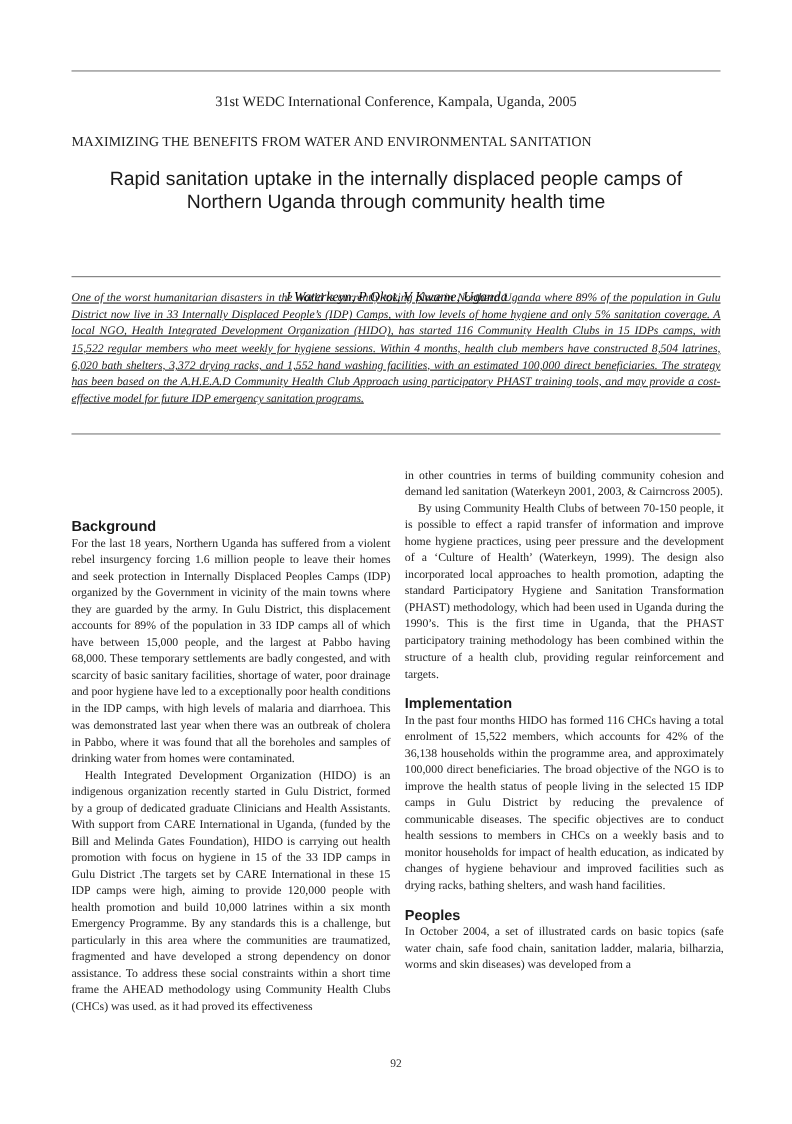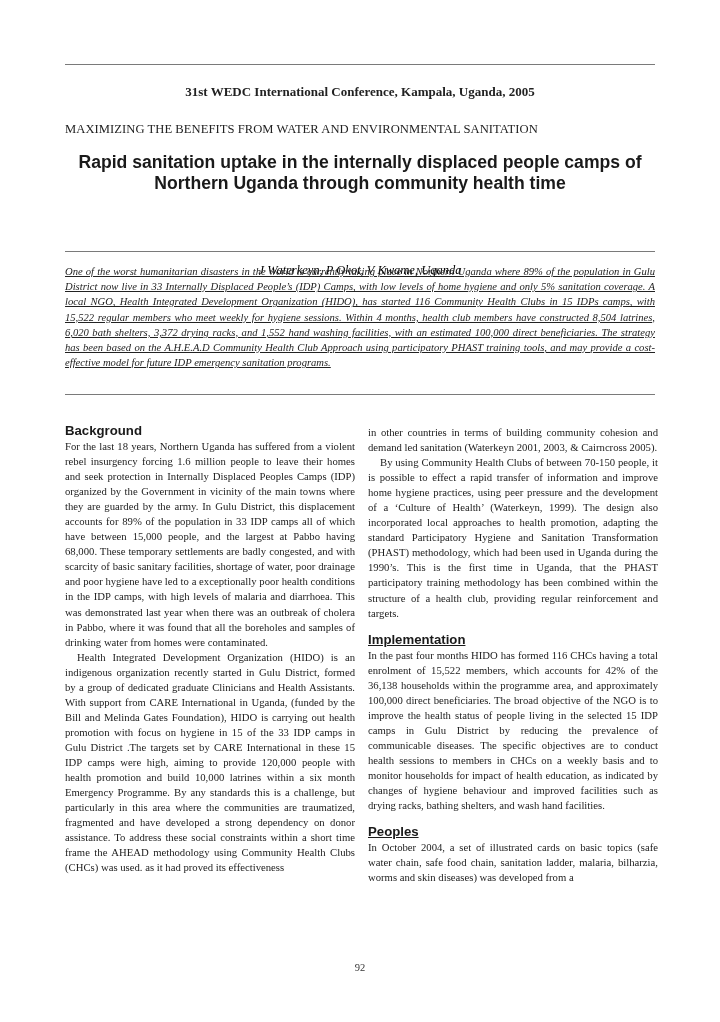--- a/index.html
+++ b/index.html
@@ -3,39 +3,39 @@
   <meta charset="utf-8">
   <style>
     html, body { margin: 0; padding: 0; background: #ffffff; }
     body { width: 720px; height: 1022px; position: relative; overflow: hidden; color: #1a1a1a; }
     .page { position: absolute; left: 0; top: 0; width: 720px; height: 1022px; background: #ffffff; }
     .rule { position: absolute; left: 65px; width: 590px; height: 0; border-top: 1.5px solid #7a7a7a; }
     .rule.top { top: 64px; }
     .rule.mid1 { top: 251px; }
     .rule.mid2 { top: 394px; }
     .conf { position: absolute; top: 84px; left: 65px; width: 590px; text-align: center;
-      font-family: "Liberation Serif", serif; font-weight: bold; font-size: 13px; color: #222; }
+      font-family: "Liberation Serif", serif; font-weight: normal; font-size: 13px; color: #222; }
     .theme { position: absolute; top: 122px; left: 65px; width: 590px; text-align: left;
       font-family: "Liberation Serif", serif; font-size: 12.6px; color: #222; letter-spacing: 0.05px; }
     .title { position: absolute; top: 152px; left: 60px; width: 600px; text-align: center;
-      font-family: "Liberation Sans", sans-serif; font-weight: bold; font-size: 17.6px; line-height: 21px; color: #1a1a1a; }
+      font-family: "Liberation Sans", sans-serif; font-weight: normal; font-size: 17.6px; line-height: 21px; color: #1a1a1a; }
     .authors { position: absolute; top: 223px; left: 65px; width: 590px; text-align: center;
       font-family: "Liberation Serif", serif; font-style: italic; font-size: 12.5px; color: #000000; margin-top: 40px; }
     .abstract { position: absolute; top: 264px; left: 65px; width: 590px;
       font-family: "Liberation Serif", serif; font-style: italic; font-size: 10.6px; line-height: 15.2px;
       text-align: justify; color: #222; text-decoration: underline; }
     .col { position: absolute; top: 423px; width: 290px;
       font-family: "Liberation Serif", serif; font-size: 10.7px; line-height: 15.05px; color: #222; text-align: justify; }
-    .col.left { left: 65px; }
+    .col.left { left: 65px; margin-top: 48px; }
     .col.right { left: 368px; top: 425px; }
     .col p { margin: 0; }
     .col p.indent { text-indent: 12px; }
     .col h2 { font-family: "Liberation Sans", sans-serif; font-weight: bold; font-size: 13.2px; line-height: 16px;
       margin: 0; color: #1a1a1a; }
-    .col h2.spaced { margin-top: 11px; text-decoration: underline; }
+    .col h2.spaced { margin-top: 11px; }
     .page-number { position: absolute; top: 962px; left: 300px; width: 120px; text-align: center;
       font-family: "Liberation Serif", serif; font-size: 10.5px; color: #333; }
   </style>
 </head>
 <body>
 
 <div class="page">
   <div class="rule top"></div>
 
   <div class="conf">31st WEDC International Conference, Kampala, Uganda, 2005</div>

